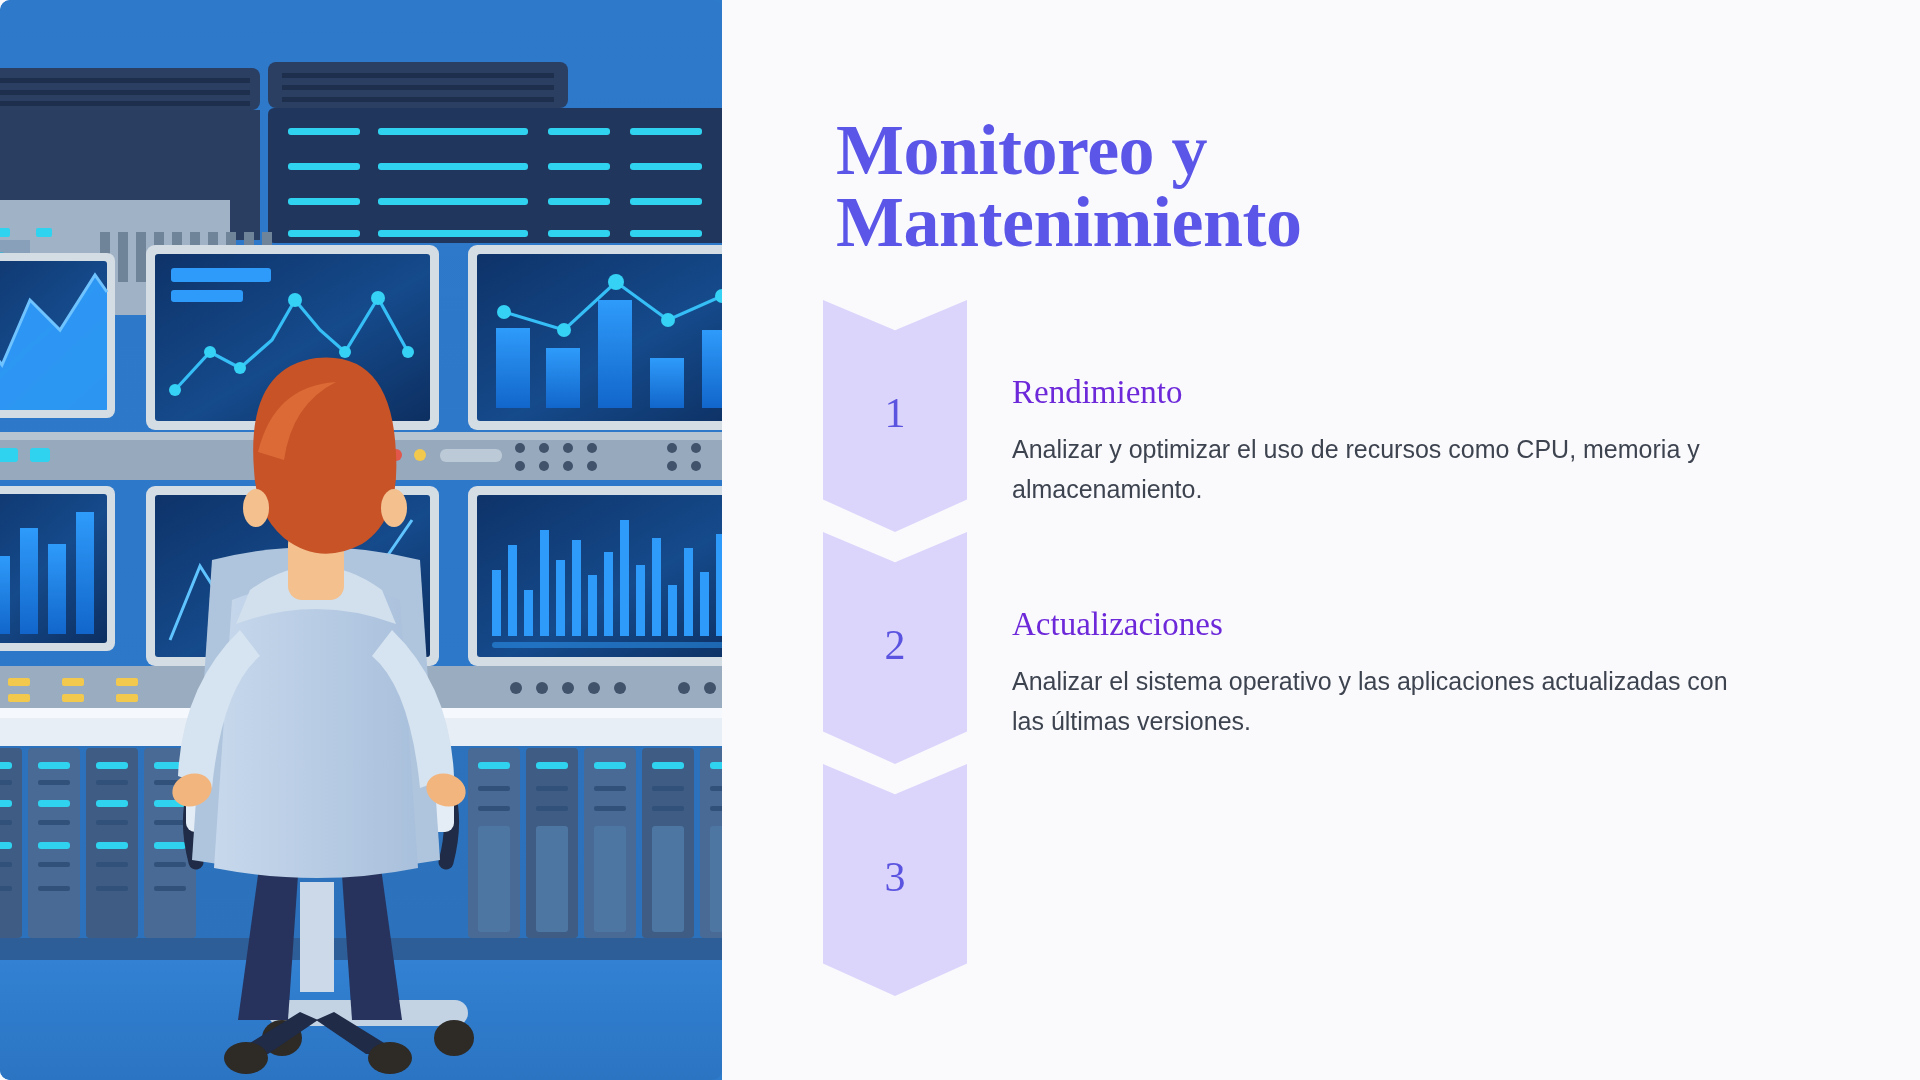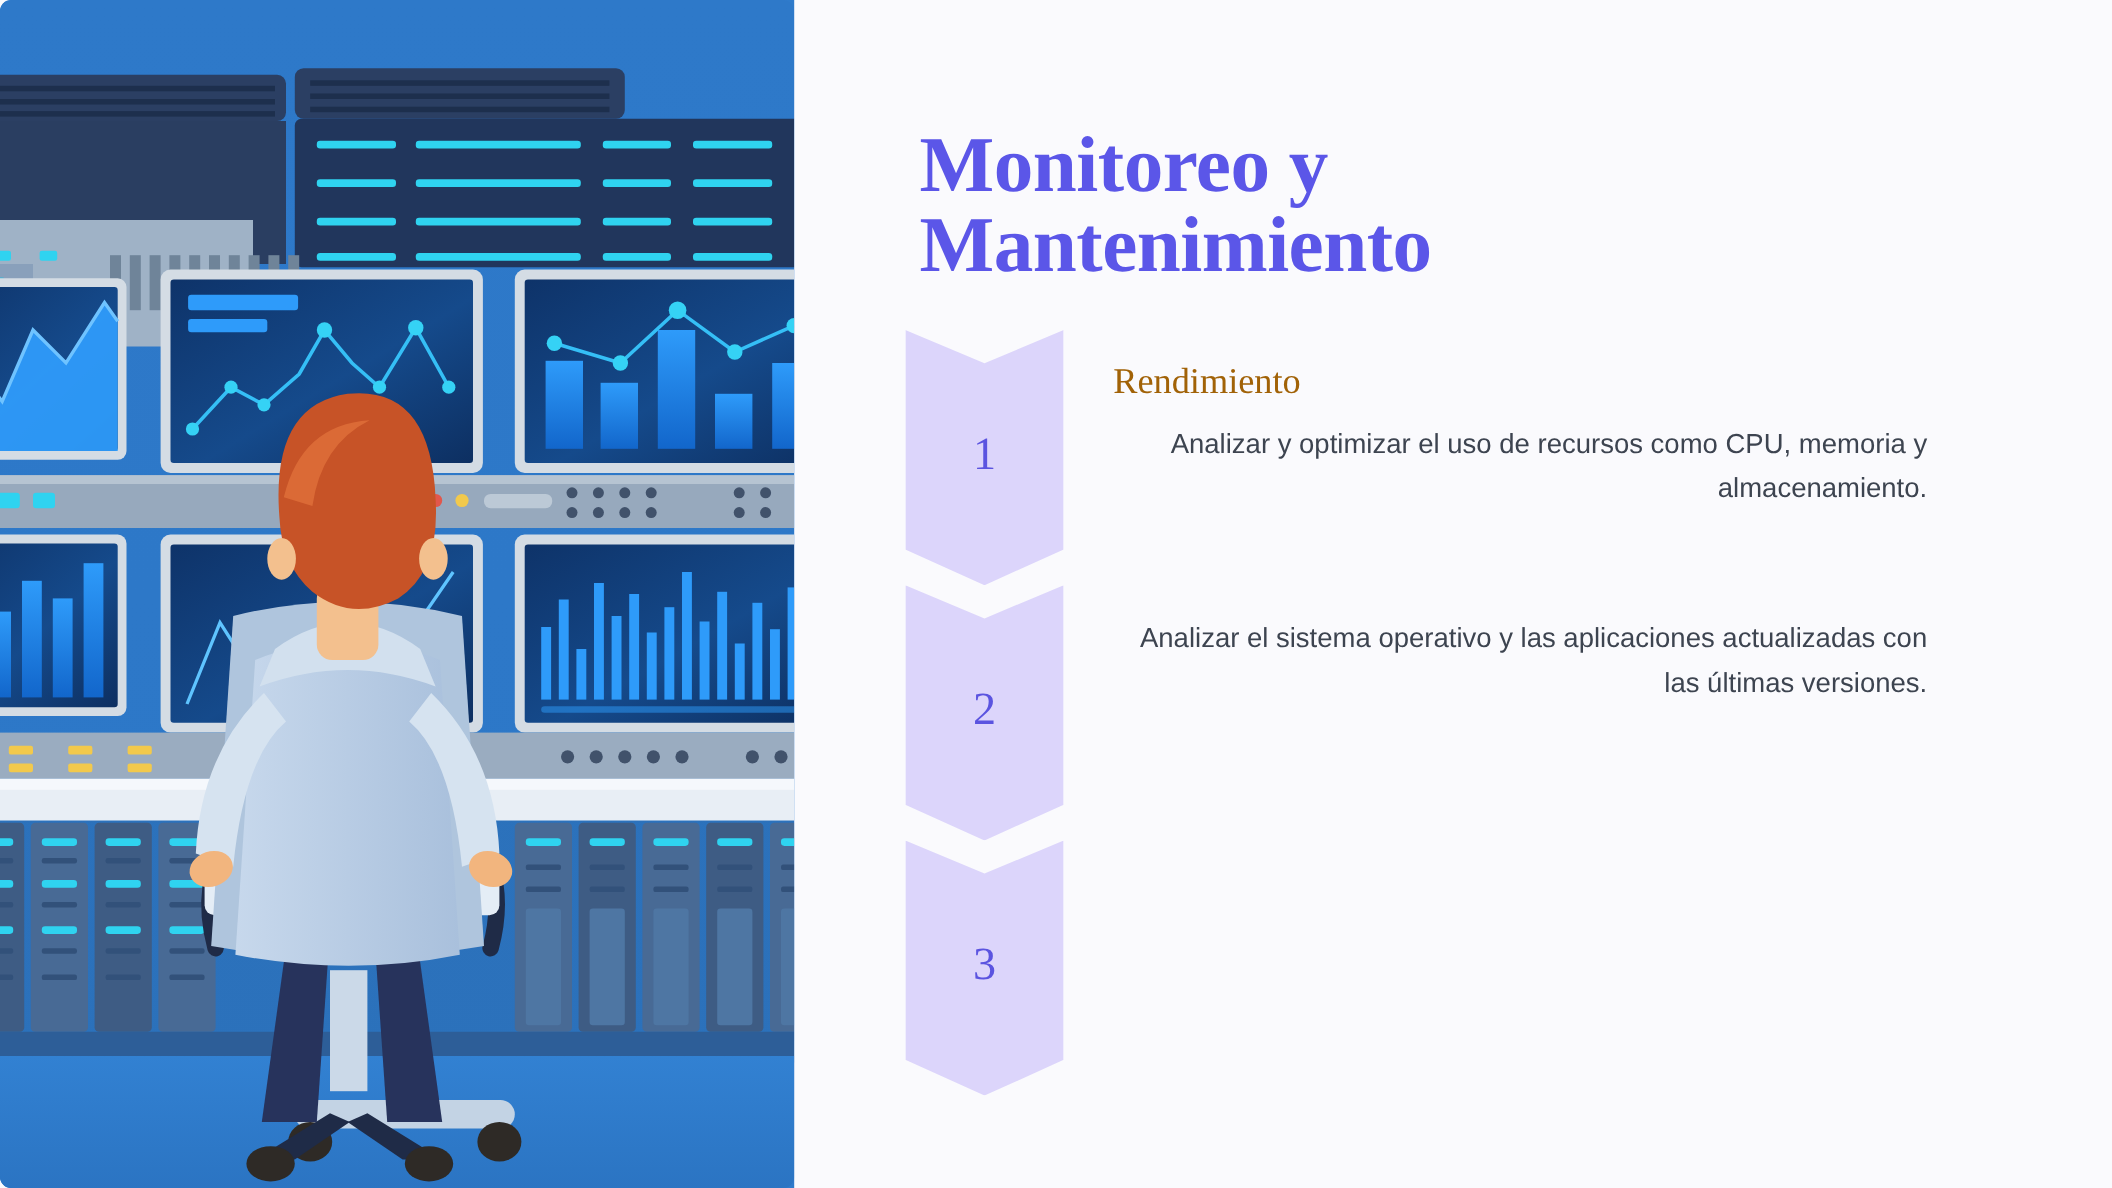--- a/index.html
+++ b/index.html
@@ -82,30 +82,30 @@
   }
   .step-body {
     position: absolute;
     left: 290px;
     top: 28px;
     width: 740px;
   }
   .step-title {
     font-family: "Liberation Serif", "DejaVu Serif", serif;
     font-size: 33px;
-    color: #a16207;
+    color: #6d28d9;
     line-height: 1.2;
     margin-bottom: 16px;
+    margin-top: 45px;
   }
   .step-desc {
     font-family: "Liberation Sans", sans-serif;
     font-size: 25px;
     line-height: 1.62;
     color: #3D4450;
-    text-align: right;
   }
 </style>
 </head>
 <body>
 
 <div class="slide">
 
   <div class="illus-panel">
     <svg class="illus-svg" viewBox="0 0 722 1080" preserveAspectRatio="xMidYMid slice">
       <defs>
@@ -469,20 +469,21 @@
           <div class="step-title">Rendimiento</div>
           <div class="step-desc">Analizar y optimizar el uso de recursos como CPU, memoria y almacenamiento.</div>
         </div>
       </div>
 
       <div class="step-row">
         <div class="badge">
           <span class="badge-num">2</span>
         </div>
         <div class="step-body">
+          <div class="step-title">Actualizaciones</div>
           <div class="step-desc">Analizar el sistema operativo y las aplicaciones actualizadas con las últimas versiones.</div>
         </div>
       </div>
 
       <div class="step-row">
         <div class="badge">
           <span class="badge-num">3</span>
         </div>
         <div class="step-body">
         </div>

